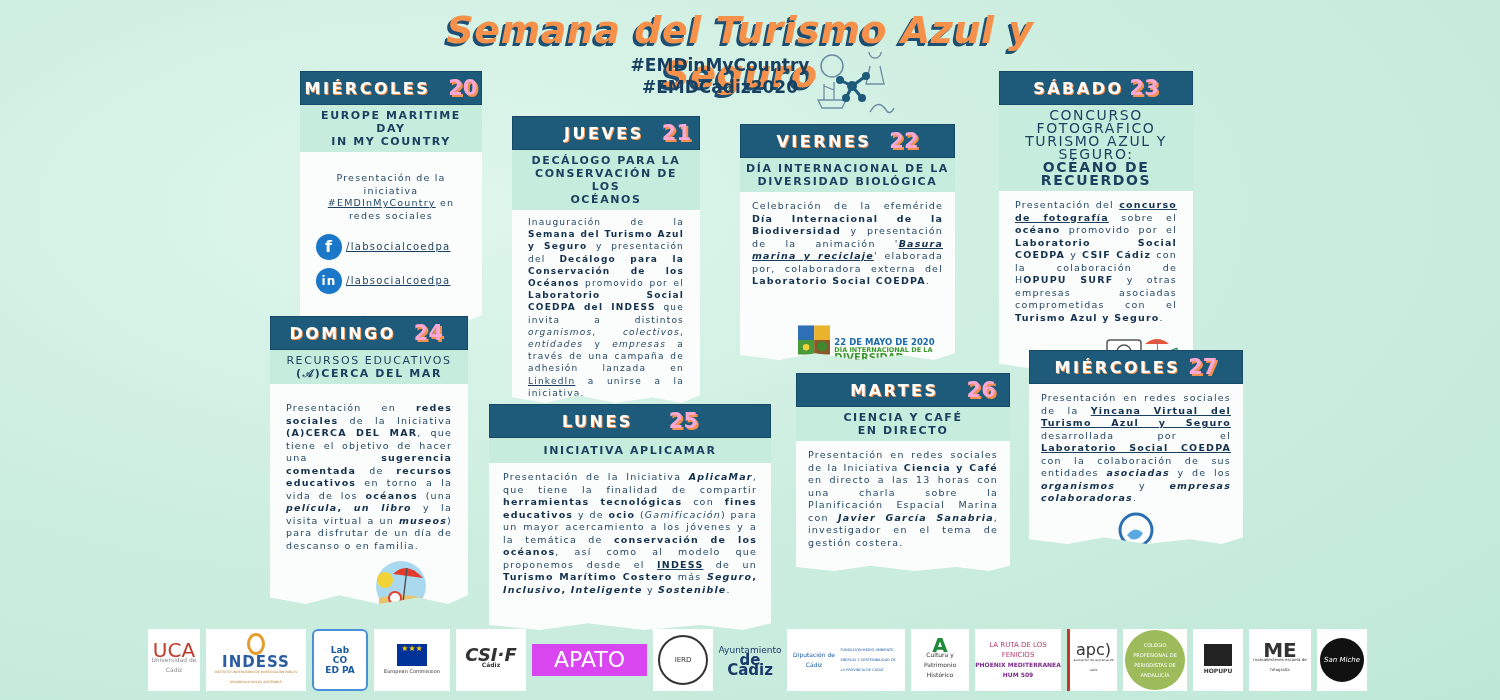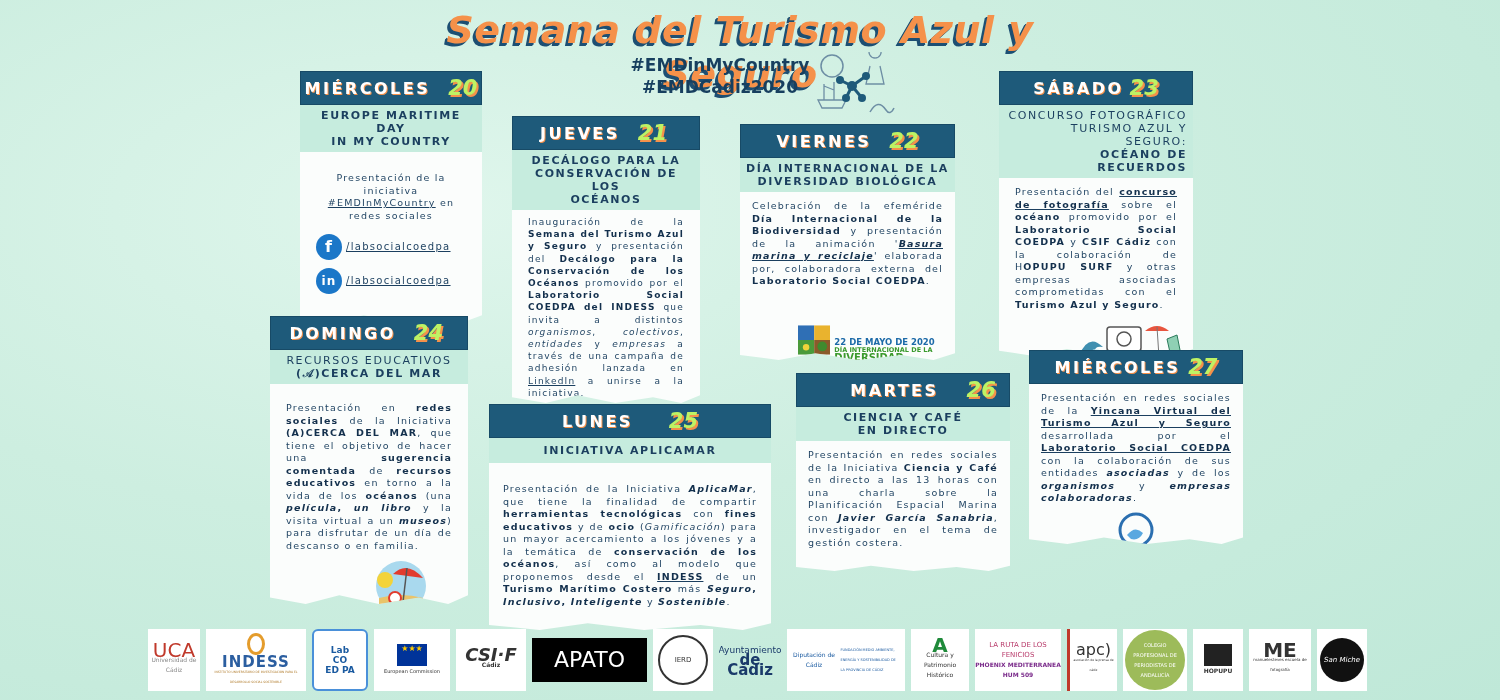--- a/index.html
+++ b/index.html
@@ -25,21 +25,21 @@
   .card { position: absolute; }
   .card .head {
     background: #1e5a7a; height: 34px; display: flex; align-items: center; justify-content: center;
     gap: 18px; border: 1px solid #174a66;
   }
   .card .day {
     font-weight: bold; font-size: 16px; letter-spacing: 2.5px; color: #fff;
     text-shadow: 1px 1px 0 #f5914a;
   }
   .card .num {
-    font-weight: bold; font-style: italic; font-size: 21px; color: #bef264;
+    font-weight: bold; font-size: 21px; color: #f9a8d4;
     text-shadow: 2px 2px 0 #f5914a;
   }
   .card .sub {
     background: #c6ecde; text-align: center; font-weight: bold; font-size: 11px;
     letter-spacing: 1.6px; line-height: 13px; padding: 4px 6px; color: #1b3f5f;
   }
   .card .sub .light { font-weight: normal; }
   .card .body {
     background: #fbfdfc; padding: 10px 16px 12px; font-size: 9.5px; line-height: 12.5px;
     letter-spacing: 1.2px; text-align: justify; color: #1b3f5f;
@@ -108,21 +108,21 @@
       <a>/labsocialcoedpa</a>
     </div>
     <div class="social">
       <span class="circle" style="font-size:12px;">in</span>
       <a>/labsocialcoedpa</a>
     </div>
   </div>
 </div>
 
 <div class="card" style="left:512px; top:116px; width:188px;">
-  <div class="head" style="justify-content:flex-end; padding-right:32px;">
+  <div class="head" style="justify-content:flex-end; padding-right:8px;">
     <span class="day">JUEVES</span>
     <span class="num">21</span>
   </div>
   <div class="sub">
     <div>DECÁLOGO PARA LA</div>
     <div>CONSERVACIÓN DE LOS</div>
     <div>OCÉANOS</div>
   </div>
   <div class="body" style="height:193px; font-size:9px; line-height:12.2px; padding:6px 16px;">
     Inauguración de la <b>Semana del Turismo Azul y Seguro</b> y presentación del <b>Decálogo para la Conservación de los Océanos</b> promovido por el <b>Laboratorio Social COEDPA del INDESS</b> que invita a distintos <i>organismos</i>, <i>colectivos</i>, <i>entidades</i> y <i>empresas</i> a través de una campaña de adhesión lanzada en <u>LinkedIn</u> a unirse a la iniciativa.
@@ -157,21 +157,21 @@
       </div>
     </div>
   </div>
 </div>
 
 <div class="card" style="left:999px; top:71px; width:194px;">
   <div class="head" style="gap:6px;">
     <span class="day">SÁBADO</span>
     <span class="num">23</span>
   </div>
-  <div class="sub" style="font-size:11px;text-align:right;">
+  <div class="sub" style="font-size:14px;">
     <div class="light" style="font-weight:normal;">CONCURSO FOTOGRÁFICO</div>
     <div class="light" style="font-weight:normal;">TURISMO AZUL Y SEGURO:</div>
     <div>OCÉANO DE RECUERDOS</div>
   </div>
   <div class="body" style="height:178px; padding:8px 16px;">
     Presentación del <u><b>concurso de fotografía</b></u> sobre el <b>océano</b> promovido por el <b>Laboratorio Social COEDPA</b> y <b>CSIF Cádiz</b> con la colaboración de H<b>OPUPU SURF</b> y otras empresas asociadas comprometidas con el <b>Turismo Azul y Seguro</b>.
     <svg class="illus" width="110" height="46" viewBox="0 0 110 46" style="margin-left:60px;">
       <path d="M2 44 q10 -30 26 -14 q-10 -2 -8 8 q8 -4 12 6 z" fill="#3f8fb0"></path>
       <path d="M10 44 q8 -18 20 -6" fill="none" stroke="#d5f0f5" stroke-width="2"></path>
       <rect x="32" y="10" width="34" height="24" rx="3" fill="#fff" stroke="#555" stroke-width="1.5"></rect>
@@ -206,21 +206,21 @@
 </div>
 
 <div class="card" style="left:489px; top:404px; width:282px;">
   <div class="head" style="gap:36px;">
     <span class="day">LUNES</span>
     <span class="num">25</span>
   </div>
   <div class="sub" style="padding:6px;">
     <div>INICIATIVA APLICAMAR</div>
   </div>
-  <div class="body" style="height:167px; padding:20px 14px;">
+  <div class="body" style="height:167px; padding:8px 14px;">
     Presentación de la Iniciativa <b><i>AplicaMar</i></b>, que tiene la finalidad de compartir <b>herramientas tecnológicas</b> con <b>fines educativos</b> y de <b>ocio</b> (<i>Gamificación</i>) para un mayor acercamiento a los jóvenes y a la temática de <b>conservación de los océanos</b>, así como al modelo que proponemos desde el <u><b>INDESS</b></u> de un <b>Turismo Marítimo Costero</b> más <b><i>Seguro</i>, <i>Inclusivo</i>, <i>Inteligente</i></b> y <b><i>Sostenible</i></b>.
   </div>
 </div>
 
 <div class="card" style="left:796px; top:373px; width:214px;">
   <div class="head" style="gap:28px;padding-left:40px;">
     <span class="day">MARTES</span>
     <span class="num">26</span>
   </div>
   <div class="sub">
@@ -260,21 +260,21 @@
     <div style="font-size:9px; color:#1a5aa0; font-weight:bold; width:30px;">Lab CO ED PA</div>
   </div>
   <div class="logo" style="width:76px; flex-direction:column;">
     <div style="width:30px; height:22px; background:#003399; color:#ffcc00; font-size:8px;">★★★</div>
     <div style="font-size:5px;">European Commission</div>
   </div>
   <div class="logo" style="width:70px; flex-direction:column;">
     <div style="font-size:18px; font-weight:bold; font-style:italic;">CSI·F</div>
     <div style="font-size:6px; font-weight:bold;">Cádiz</div>
   </div>
-  <div class="logo" style="width:115px; height:44px; background:#000000;">
+  <div class="logo" style="width:115px; height:32px; background:#d946ef;">
     <div style="font-size:22px; color:#fff;">APATO</div>
   </div>
   <div class="logo" style="width:60px;">
     <div style="width:50px; height:50px; border-radius:50%; border:2px solid #333; font-size:7px; display:flex; align-items:center; justify-content:center;">IERD</div>
   </div>
   <div class="logo plain" style="width:62px; flex-direction:column;">
     <div style="font-size:9px; color:#1a3a6a;">Ayuntamiento</div>
     <div style="font-size:15px; color:#1a3a6a; font-weight:bold;">de Cádiz</div>
   </div>
   <div class="logo" style="width:118px; flex-direction:row; gap:4px; padding:0 4px;">

